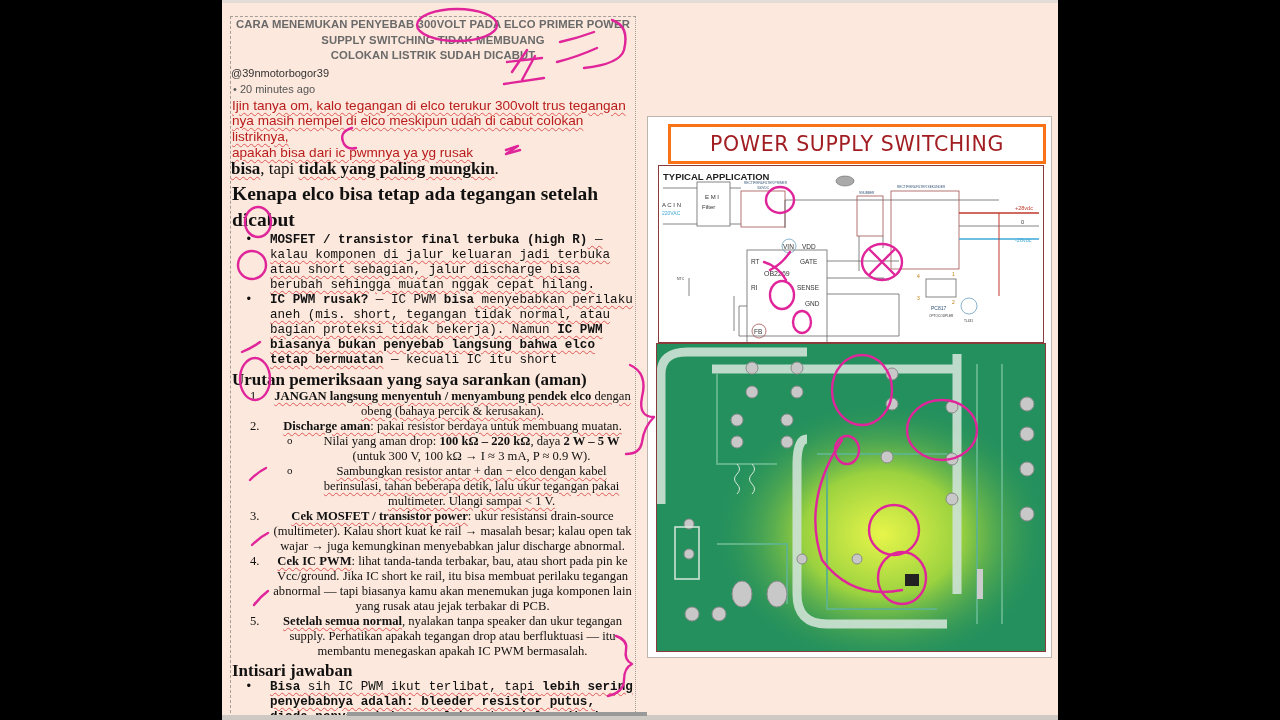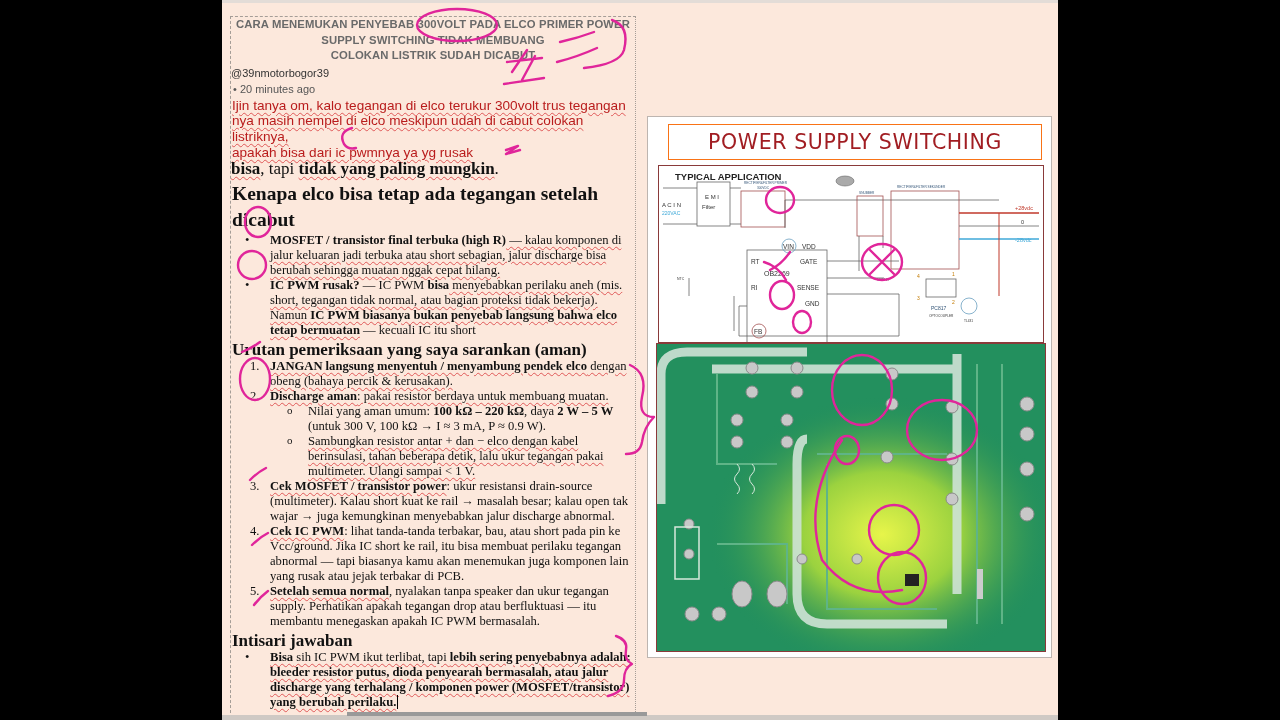--- a/index.html
+++ b/index.html
@@ -9,35 +9,35 @@
   .hdr{font-family:"Liberation Sans",sans-serif;color:#6a6a6a;font-weight:bold;font-size:11.3px;text-align:center;line-height:15.5px;letter-spacing:0.1px;}
   .handle{font-family:"Liberation Sans",sans-serif;color:#333;font-size:11px;text-align:left;margin-top:3px;}
   .ago{font-family:"Liberation Sans",sans-serif;color:#555;font-size:11px;margin-top:4px;padding-left:2px;}
   .q{font-family:"Liberation Sans",sans-serif;color:#b91c1c;font-size:13.6px;line-height:15.8px;margin-top:3px;padding-left:1px;}
   .sq{text-decoration:underline wavy #e05858;text-decoration-thickness:1px;text-underline-offset:2px;}
   .serif{font-family:"Liberation Serif",serif;color:#111;}
   .ans{font-size:17px;line-height:15px;}
   h2.sec{font-family:"Liberation Serif",serif;font-weight:bold;color:#111;font-size:19.5px;line-height:26px;margin:5px 0 0 1px;}
   h2.sec.sm{font-size:17px;line-height:19px;margin-top:2px;font-family:Liberation Serif, serif;}
   ul.b{margin:0;padding:0 0 0 39px;list-style:none;}
-  ul.b li{position:relative;font-family:Liberation Serif, serif;font-size:12.6px;line-height:15px;color:#111;}
+  ul.b li{position:relative;font-family:Liberation Mono, monospace;font-size:12.6px;line-height:15px;color:#111;}
   ul.b li::before{content:"•";position:absolute;left:-25px;top:0;}
   ol.n{margin:0;padding:0 0 0 39px;list-style:none;}
-  ol.n > li{position:relative;font-family:"Liberation Serif",serif;font-size:12.6px;line-height:15px;color:#111;}
+  ol.n > li{position:relative;font-family:"Liberation Serif",serif;font-size:12.6px;line-height:15px;color:#111;text-align:center;}
   .num{position:absolute;left:-20px;top:0;}
   ul.o{margin:0;padding:0 0 0 38px;list-style:none;}
   ul.o li{position:relative;}
   ul.o li::before{content:"o";position:absolute;left:-21px;top:-1px;font-size:11px;}
   #scrollbar{position:absolute;left:125px;top:712px;width:300px;height:4px;background:#999;}
   #bottombar{position:absolute;left:0;top:715px;width:836px;height:5px;background:#cfc9c4;}
   #imgframe{position:absolute;left:425px;top:116px;width:403px;height:540px;background:#fff;border:1px solid #bdb5b0;}
-  #title-box{position:absolute;left:20px;top:7px;width:372px;height:34px;border:1px solid #f97316;background:#fff;}
+  #title-box{position:absolute;left:20px;top:7px;width:372px;height:34px;border:3px solid #f97316;background:#fff;}
   #title-text{font-family:"DejaVu Sans",sans-serif;font-size:20.5px;color:#a11d22;text-align:center;line-height:34px;letter-spacing:0.6px;}
   #schem{position:absolute;left:10px;top:48px;width:384px;height:176px;border:1px solid #8a3a3a;background:#fff;}
-  #typ{position:absolute;left:4px;top:5px;font-family:"Liberation Sans",sans-serif;font-weight:bold;font-size:9.5px;color:#222;margin-left:12px;}
+  #typ{position:absolute;left:4px;top:5px;font-family:"Liberation Sans",sans-serif;font-weight:bold;font-size:9.5px;color:#222;}
   #pcb{position:absolute;left:8px;top:226px;width:388px;height:307px;border:1px solid #8a3a3a;overflow:hidden;background:#1f8c5a;}
   svg text{font-family:"Liberation Sans",sans-serif;}
   #ink{position:absolute;left:0;top:0;width:836px;height:720px;pointer-events:none;}
 </style>
 </head>
 <body>
 
 <div id="stage">
   <div id="topbar"></div>
 
@@ -63,21 +63,21 @@
     <ul class="b">
       <li><b>MOSFET / transistor final terbuka (high R)</b><span class="sq"> — kalau komponen di jalur keluaran jadi terbuka atau short sebagian, jalur discharge bisa berubah sehingga muatan nggak cepat hilang.</span></li>
       <li><b>IC PWM rusak?</b><span> — IC PWM </span><b>bisa</b><span class="sq"> menyebabkan perilaku aneh (mis. short, tegangan tidak normal, atau bagian proteksi tidak bekerja). Namun </span><b class="sq">IC PWM biasanya bukan penyebab langsung bahwa elco tetap bermuatan</b><span> — kecuali IC itu short</span></li>
     </ul>
 
     <h2 class="sec sm">Urutan pemeriksaan yang saya sarankan (aman)</h2>
     <ol class="n">
       <li><span class="num">1.</span><b class="sq">JANGAN langsung menyentuh / menyambung pendek elco</b><span class="sq"> dengan obeng (bahaya percik &amp; kerusakan).</span></li>
       <li><span class="num">2.</span><b class="sq">Discharge aman</b><span class="sq">: pakai resistor berdaya untuk membuang muatan.</span>
         <ul class="o">
-          <li><span>Nilai yang aman umum: </span><b>100 kΩ – 220 kΩ</b><span>, daya </span><b>2 W – 5 W</b><span> (untuk 300 V, 100 kΩ → I ≈ 3 mA, P ≈ 0.9 W).</span></li>
+          <li><span>Nilai yang aman drop: </span><b>100 kΩ – 220 kΩ</b><span>, daya </span><b>2 W – 5 W</b><span> (untuk 300 V, 100 kΩ → I ≈ 3 mA, P ≈ 0.9 W).</span></li>
           <li><span class="sq">Sambungkan resistor antar + dan − elco dengan kabel berinsulasi,  tahan beberapa detik, lalu ukur tegangan pakai multimeter. Ulangi sampai &lt; 1 V.</span></li>
         </ul>
       </li>
       <li><span class="num">3.</span><b class="sq">Cek MOSFET / transistor power</b><span>: ukur resistansi  drain-source (multimeter). Kalau short kuat ke rail → masalah besar; kalau open tak wajar → juga kemungkinan menyebabkan jalur  discharge abnormal.</span></li>
       <li><span class="num">4.</span><b class="sq">Cek IC PWM</b><span>: lihat tanda-tanda terbakar, bau, atau short pada pin ke Vcc/ground. Jika IC short ke rail,  itu bisa membuat perilaku tegangan abnormal — tapi biasanya kamu akan menemukan juga komponen lain  yang rusak  atau jejak terbakar di PCB.</span></li>
       <li><span class="num">5.</span><b class="sq">Setelah semua normal</b><span>, nyalakan tanpa speaker dan ukur tegangan supply. Perhatikan apakah tegangan drop atau berfluktuasi — itu membantu menegaskan apakah IC PWM bermasalah.</span></li>
     </ol>
 
     <h2 class="sec sm">Intisari  jawaban</h2>
     <ul class="b">

